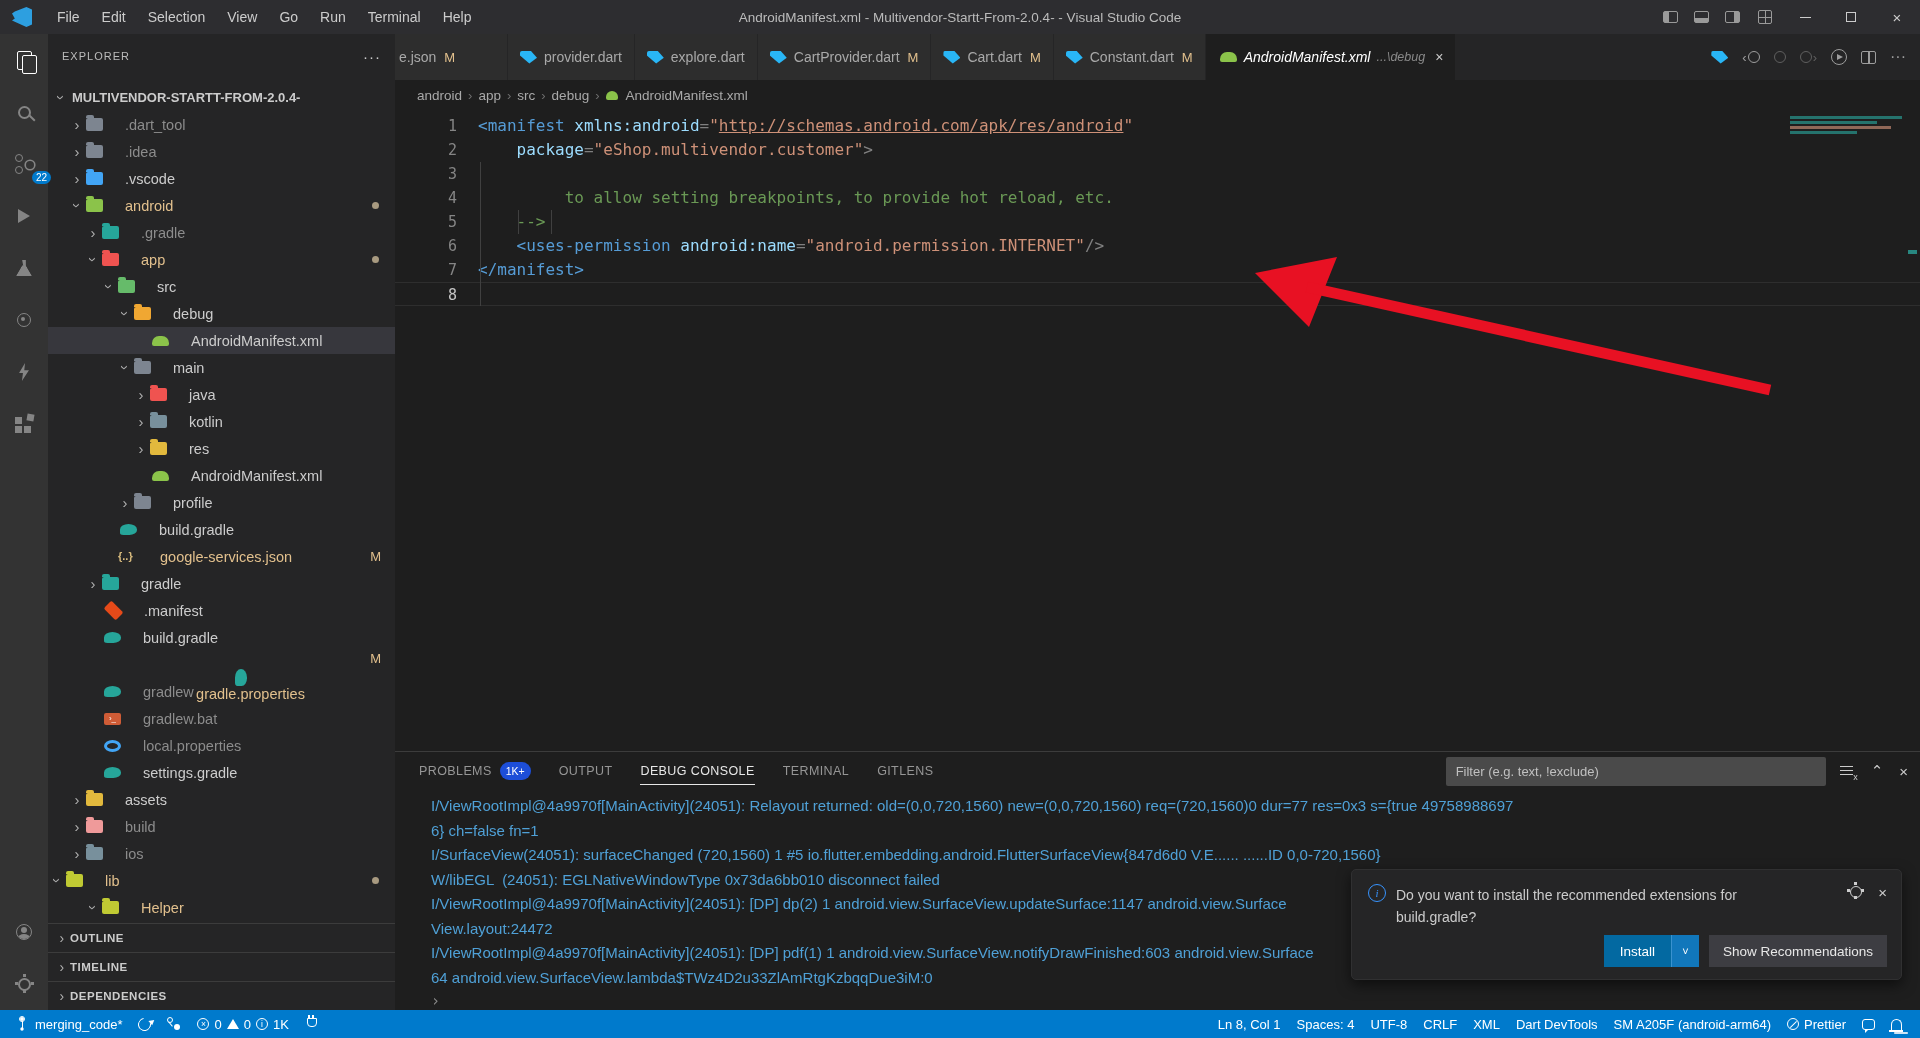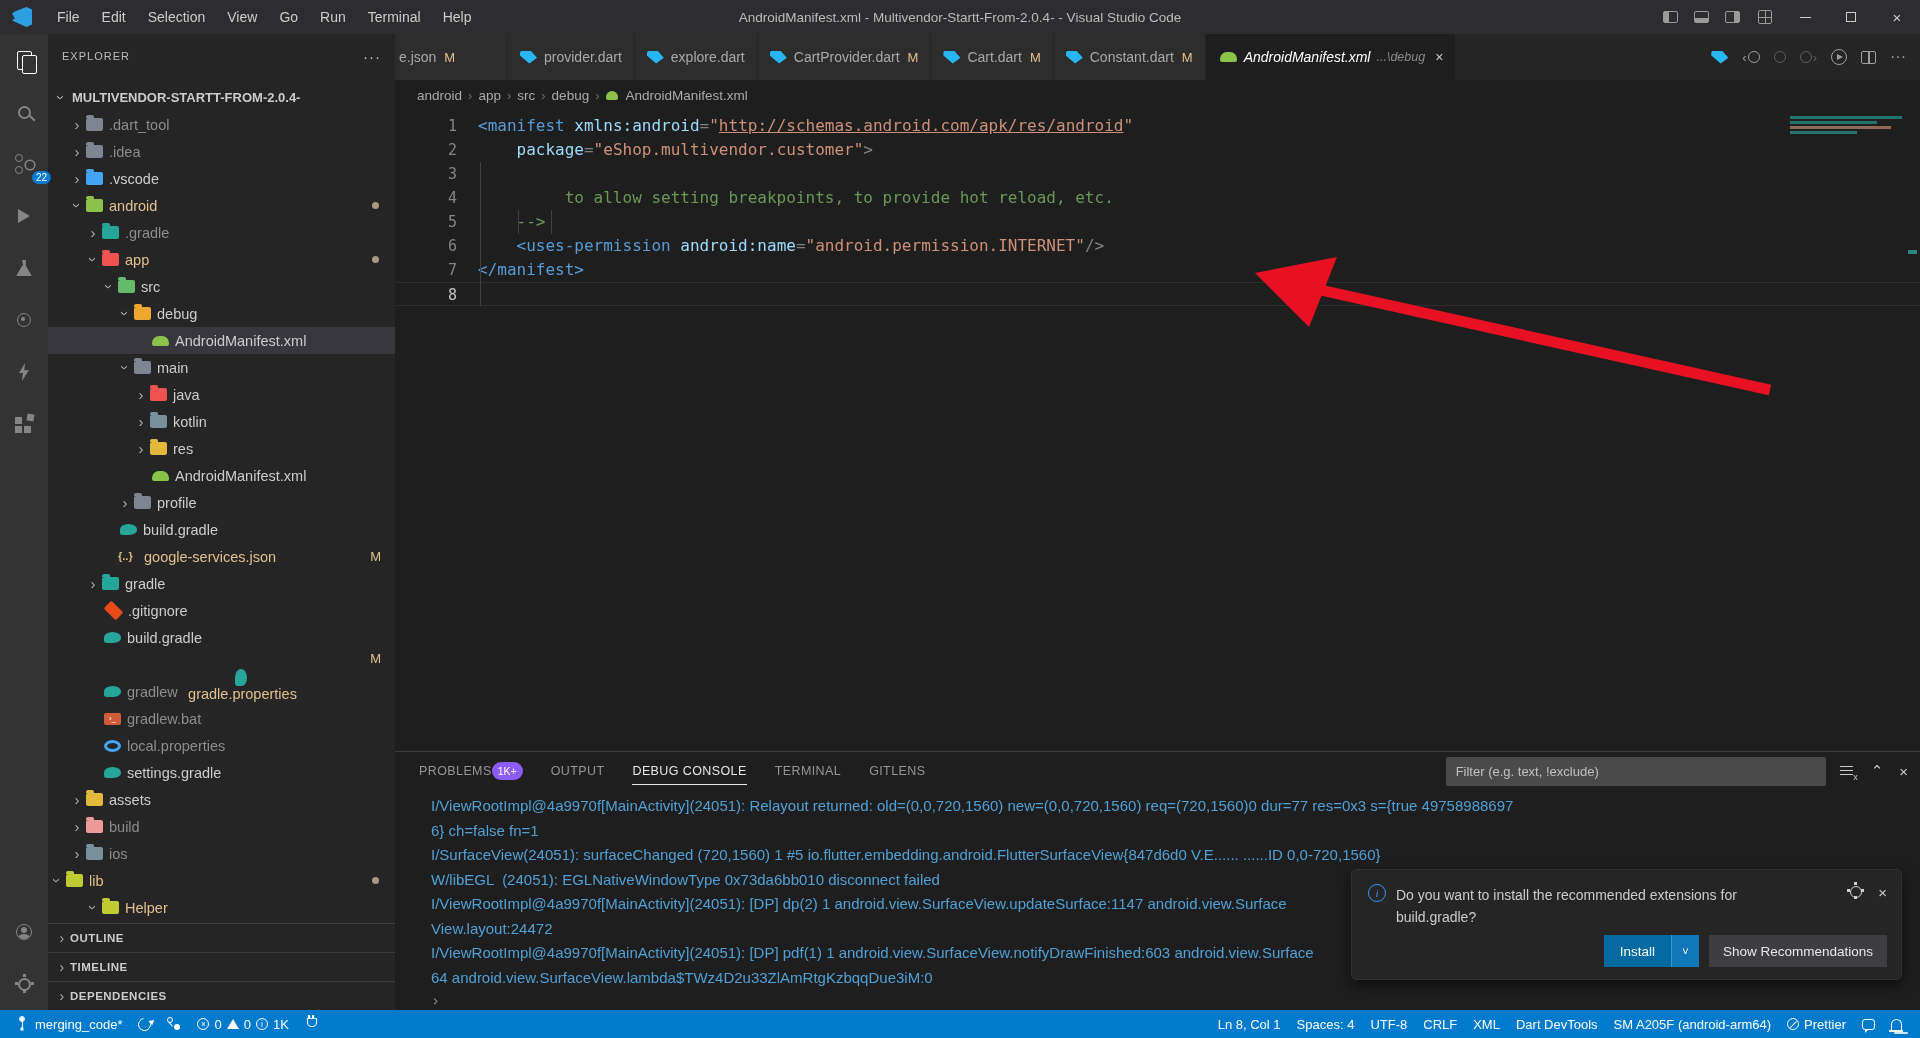--- a/index.html
+++ b/index.html
@@ -62,21 +62,21 @@
 
   
   .sidebar { width:347px; background:#252526; flex:0 0 347px; display:flex; flex-direction:column; overflow:hidden; }
   .sb-header { height:44px; display:flex; align-items:center; padding:0 14px; color:#bbbbbb; font-size:11px; letter-spacing:1px; flex:0 0 44px; }
   .sb-header .dots { margin-left:auto; color:#cccccc; font-size:15px; letter-spacing:1px; }
   .tree { flex:1; padding-top:6px; }
   .trow { height:27px; display:flex; align-items:center; font-size:14.5px; color:#cccccc; position:relative; cursor:default; white-space:nowrap; }
   .trow.selected { background:#37373d; }
   .trow .chev { width:18px; color:#b0b0b0; font-size:15px; text-align:center; flex:0 0 18px; }
   .trow .chev.exp { transform:rotate(90deg); }
-  .trow .lbl { margin-left:6px; }
+  .trow .lbl { margin-left:22px; }
   .trow.root .lbl { font-weight:bold; color:#cccccc; margin-left:2px; font-size:13px; }
   .trow.dim .lbl { color:#8c8c8c; }
   .trow.mod .lbl { color:#e2c08d; }
   .trow .rbadge { position:absolute; right:14px; color:#e2c08d; font-size:13px; }
   .trow .rdot { position:absolute; right:16px; width:7px; height:7px; border-radius:50%; background:#a89a80; }
   .sb-section { height:29px; border-top:1px solid #3c3c3c; display:flex; align-items:center; color:#cccccc; font-size:11.5px; font-weight:bold; letter-spacing:.5px; padding:0 6px; flex:0 0 29px; }
   .sb-section .chev { width:16px; color:#b0b0b0; font-weight:normal; font-size:14px; text-align:center; }
 
   
   .fico { width:17px; height:13px; border-radius:2px; position:relative; flex:0 0 17px; }
@@ -134,21 +134,21 @@
   .minimap .mrow { height:3px; margin-bottom:2px; background:#2aa198; opacity:.65; }
   .ovr-mark { position:absolute; right:3px; top:140px; width:9px; height:4px; background:#2aa198; opacity:.8; }
   .arrow-svg { position:absolute; left:850px; top:145px; pointer-events:none; z-index:5; }
 
   
   .panel { flex:0 0 258px; background:#1e1e1e; border-top:1px solid #3c3c3c; display:flex; flex-direction:column; position:relative; }
   .panel-head { height:38px; display:flex; align-items:center; padding:0 12px 0 24px; flex:0 0 38px; }
   .ptab { font-size:12.5px; color:#969696; letter-spacing:.4px; margin-right:28px; height:38px; display:flex; align-items:center; position:relative; }
   .ptab.active { color:#e7e7e7; }
   .ptab.active::after { content:""; position:absolute; left:0; right:0; bottom:5px; height:1px; background:#e7e7e7; }
-  .ptab .pbadge { background:#8b5cf6; color:#ffffff; border-radius:11px; font-size:10.5px; padding:3px 6px; letter-spacing:0; }
+  .ptab .pbadge { background:#1d4ed8; color:#ffffff; border-radius:11px; font-size:10.5px; padding:3px 6px; margin-left:8px; letter-spacing:0; }
   .filter-box { margin-left:auto; width:380px; height:29px; background:#4a4a4a; color:#c0c0c0; font-size:13px;
     display:flex; align-items:center; padding:0 10px; border-radius:2px; }
   .panel-icons { display:flex; align-items:center; gap:16px; color:#cccccc; padding-left:14px; font-size:15px; }
   .filter-ico { width:15px; height:13px; position:relative; }
   .filter-ico::before { content:""; position:absolute; left:0; top:1px; width:13px; height:1.6px; background:#ccc;
     box-shadow:0 4px 0 #ccc, 0 8px 0 #ccc; }
   .filter-ico::after { content:"x"; position:absolute; right:-3px; bottom:-4px; font-size:9px; color:#ccc; }
   .console { flex:1; font-family:Liberation Sans, sans-serif; font-size:15px; color:#4fa0d6; padding:4px 0 0 36px; line-height:24.5px; white-space:pre-wrap; overflow:hidden; }
   .prompt { color:#8a8a8a; font-size:15px; padding:2px 0 0 36px; font-family:"DejaVu Sans Mono", monospace; }
 
@@ -363,21 +363,21 @@
             <span class="rbadge">M</span>
           </div>
           <div class="trow " style="padding-left: 36px;">
             <span class="chev">›</span>
             <span class="fico folder fc-teal"></span>
             <span class="lbl">gradle</span>
           </div>
           <div class="trow " style="padding-left: 36px;">
             <span class="chev"></span>
             <span class="fico git-file"></span>
-            <span class="lbl">.gitignore</span>
+            <span class="lbl">.manifest</span>
           </div>
           <div class="trow " style="padding-left: 36px;">
             <span class="chev"></span>
             <span class="fico gradle-file"></span>
             <span class="lbl">build.gradle</span>
           </div>
           <div class="trow mod" style="padding-left: 36px; flex-direction: column;">
             <span class="chev"></span>
             <span class="fico gradle-file"></span>
             <span class="lbl">gradle.properties</span>

